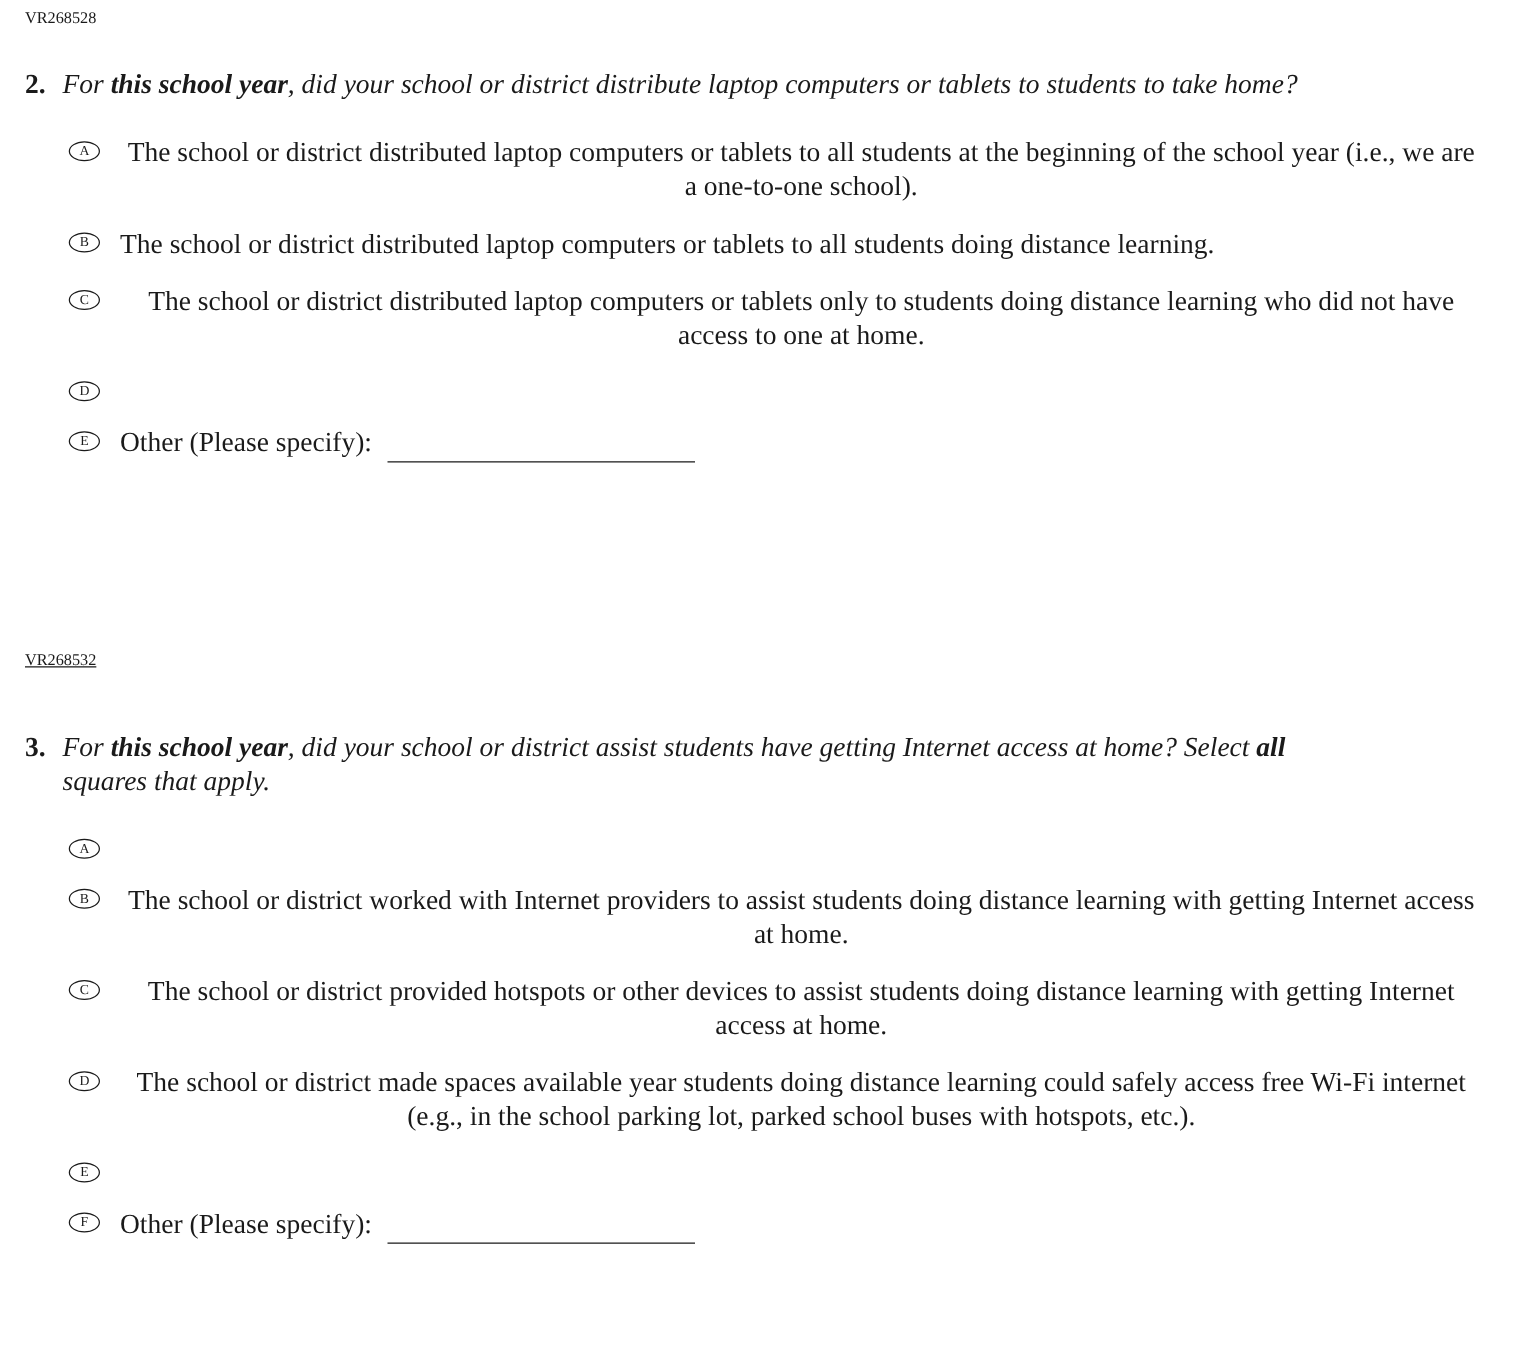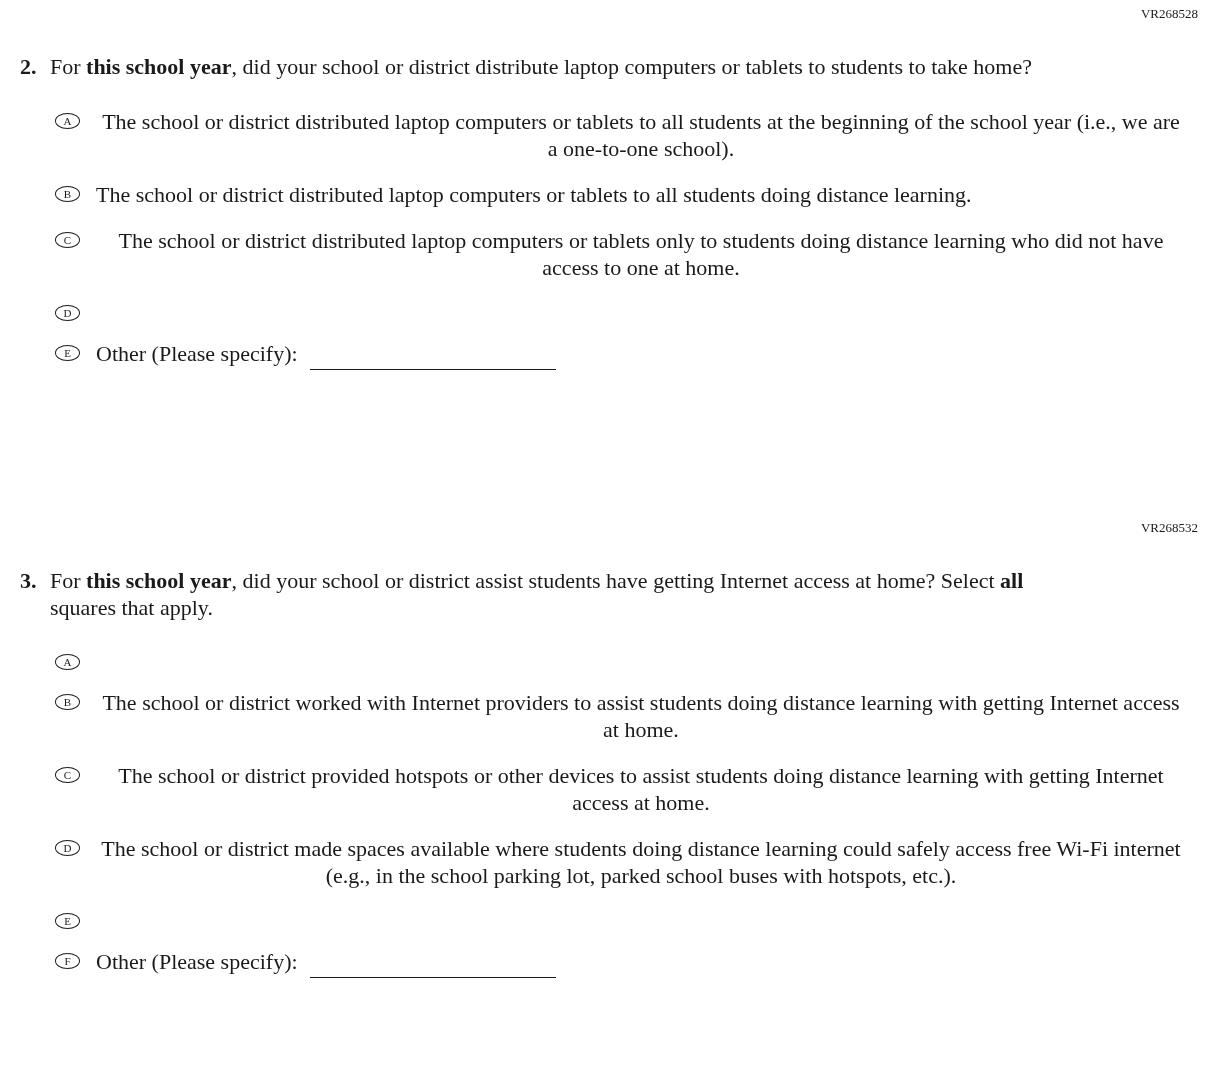--- a/index.html
+++ b/index.html
@@ -14,43 +14,45 @@
     box-sizing: border-box;
     background: #ffffff;
     color: #1a1a1a;
     font-family: "Liberation Serif", "DejaVu Serif", serif;
     font-size: 22px;
     line-height: 27px;
     padding: 6px 14px 0 20px;
     overflow: hidden;
   }
   .code {
-    text-align: right;
+    text-align: left;
     font-size: 13px;
     line-height: 15px;
     color: #1a1a1a;
   }
   .code-first {
     margin-bottom: 32px;
   }
   .code-second {
     margin-top: 150px;
-    margin-bottom: 32px;
+    margin-bottom: 49px;
+    text-decoration: underline;
   }
   .q-row {
     display: flex;
     align-items: flex-start;
   }
   .q-num {
     flex: 0 0 30px;
     width: 30px;
     font-weight: bold;
   }
   .q-text {
     max-width: 1010px;
+    font-style: italic;
   }
   .q-text b { font-weight: bold; }
   .options {
     margin-left: 35px;
   }
   .option {
     display: flex;
     align-items: flex-start;
     margin-top: 19px;
   }
@@ -137,21 +139,21 @@
       <div class="option">
         <span class="bubble">B</span>
         <span class="opt-text">The school or district worked with Internet providers to assist students doing distance learning with getting Internet access at home.</span>
       </div>
       <div class="option">
         <span class="bubble">C</span>
         <span class="opt-text">The school or district provided hotspots or other devices to assist students doing distance learning with getting Internet access at home.</span>
       </div>
       <div class="option">
         <span class="bubble">D</span>
-        <span class="opt-text">The school or district made spaces available where students doing distance learning could safely access free Wi-Fi internet (e.g., in the school parking lot, parked school buses with hotspots, etc.).</span>
+        <span class="opt-text">The school or district made spaces available year students doing distance learning could safely access free Wi-Fi internet (e.g., in the school parking lot, parked school buses with hotspots, etc.).</span>
       </div>
       <div class="option">
         <span class="bubble">E</span>
       </div>
       <div class="option">
         <span class="bubble">F</span>
         <span class="opt-text"><span>Other (Please specify):</span><span class="blank"></span></span>
       </div>
     </div>
   </div>

